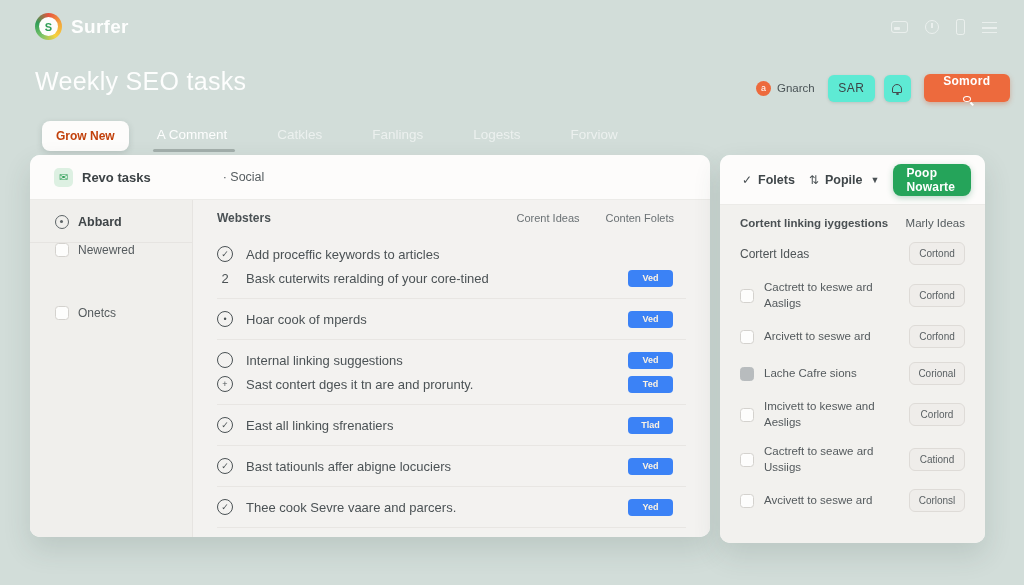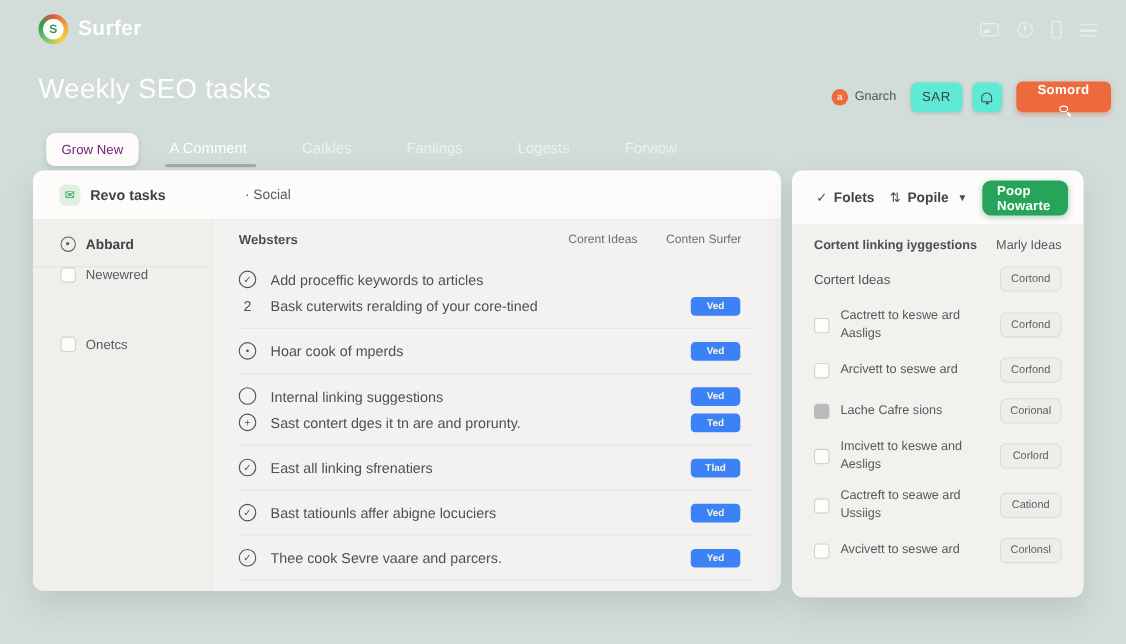--- a/index.html
+++ b/index.html
@@ -47,21 +47,21 @@
   .bell { position:relative; width:10px; height:9px; border:1.5px solid #454b4e; border-radius:5px 5px 1px 1px; }
   .bell::after { content:""; position:absolute; left:2.5px; bottom:-3.5px; width:3px; height:2px; background:#454b4e; border-radius:50%; }
   .btn-primary { margin-left:4px; background:#ed6a3d; border-radius:6px; height:28px; width:86px; display:flex; align-items:center; justify-content:center; gap:8px;
     color:#fff; font-size:12px; font-weight:bold; box-shadow:0 2px 5px rgba(200,80,40,0.35); cursor:pointer; letter-spacing:0.3px;flex-direction:column; }
   .mag { position:relative; width:8px; height:8px; border:1.5px solid #fff; border-radius:50%; }
   .mag::after { content:""; position:absolute; left:6px; top:6px; width:4px; height:1.5px; background:#fff; transform:rotate(45deg); }
 
   
   .tabs-row { position:absolute; left:42px; top:121px; display:flex; align-items:center; height:30px; }
   .btn-new { background:#fdfcfb; border-radius:8px; height:30px; padding:0 14px; display:flex; align-items:center;
-    font-size:12px; font-weight:normal; color:#701a75; box-shadow:0 2px 6px rgba(60,80,75,0.18); cursor:pointer; }
+    font-size:12px; font-weight:bold; color:#c2410c; box-shadow:0 2px 6px rgba(60,80,75,0.18); cursor:pointer; }
   .tabs { display:flex; margin-left:26px; gap:46px; }
   .tab { font-size:13.5px; color:rgba(255,255,255,0.58); font-weight:500; padding:6px 2px 10px; cursor:pointer; position:relative; }
   .tab.active { color:rgba(255,255,255,0.95); }
   .tab.active::after { content:""; position:absolute; left:-2px; right:-6px; bottom:0; height:3px; background:#a3aeab; border-radius:2px; }
 
   
   .panel { position:absolute; background:#fbfaf9; border-radius:10px; box-shadow:0 12px 28px rgba(50,70,65,0.14); overflow:hidden; display:flex; flex-direction:column; }
   .panel-left  { left:30px;  top:155px; width:680px; height:382px; }
   .panel-right { left:720px; top:155px; width:265px; height:388px; }
 
@@ -187,21 +187,21 @@
           <div class="sb-check second">
             <div class="cb"></div>
             <div class="sb-check-label">Onetcs</div>
           </div>
         </div>
     </div>
     <div class="lp-main">
       <div class="col-head">
         <div class="c1">Websters</div>
         <div class="c2">Corent Ideas</div>
-        <div class="c3">Conten Surfer</div>
+        <div class="c3">Conten Folets</div>
       </div>
       <div id="task-groups">
           <div class="task-group no-top">
             <div class="task-row">
               <div class="t-icon">✓</div>
               <div class="t-text">Add proceffic keywords to articles</div>
             </div>
             <div class="task-row">
               <div class="t-icon plain">2</div>
               <div class="t-text">Bask cuterwits reralding of your core-tined</div>

